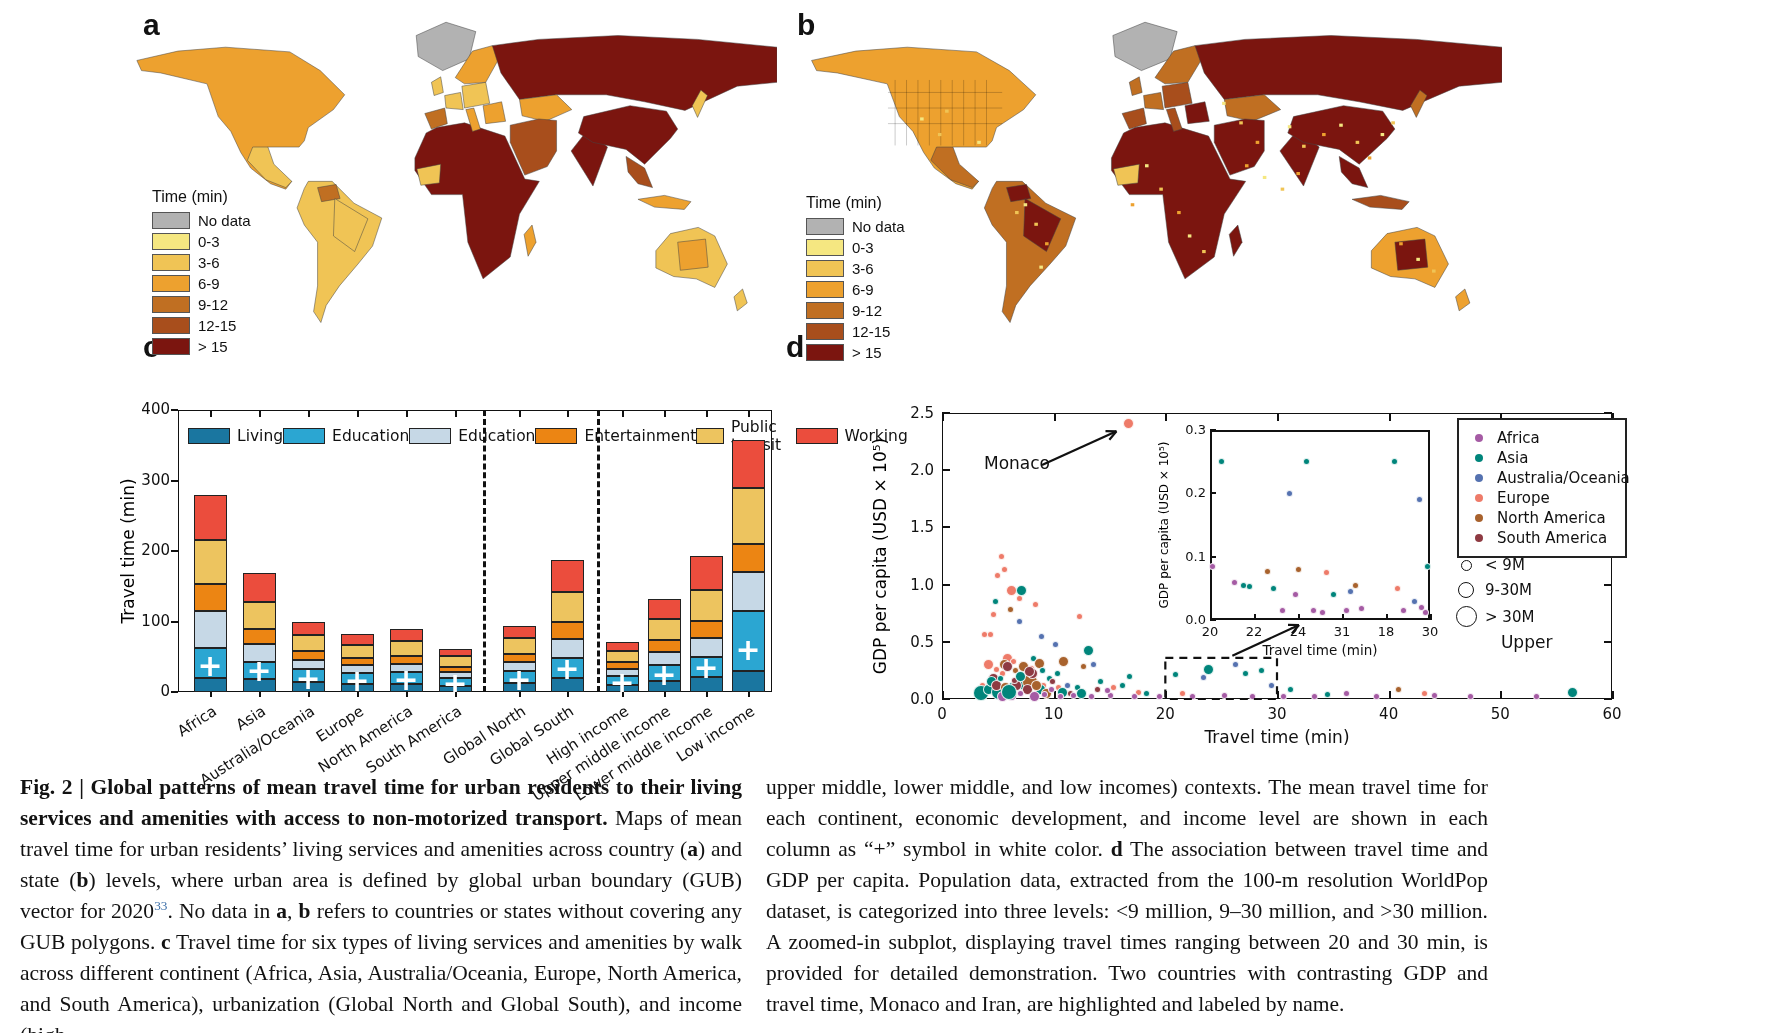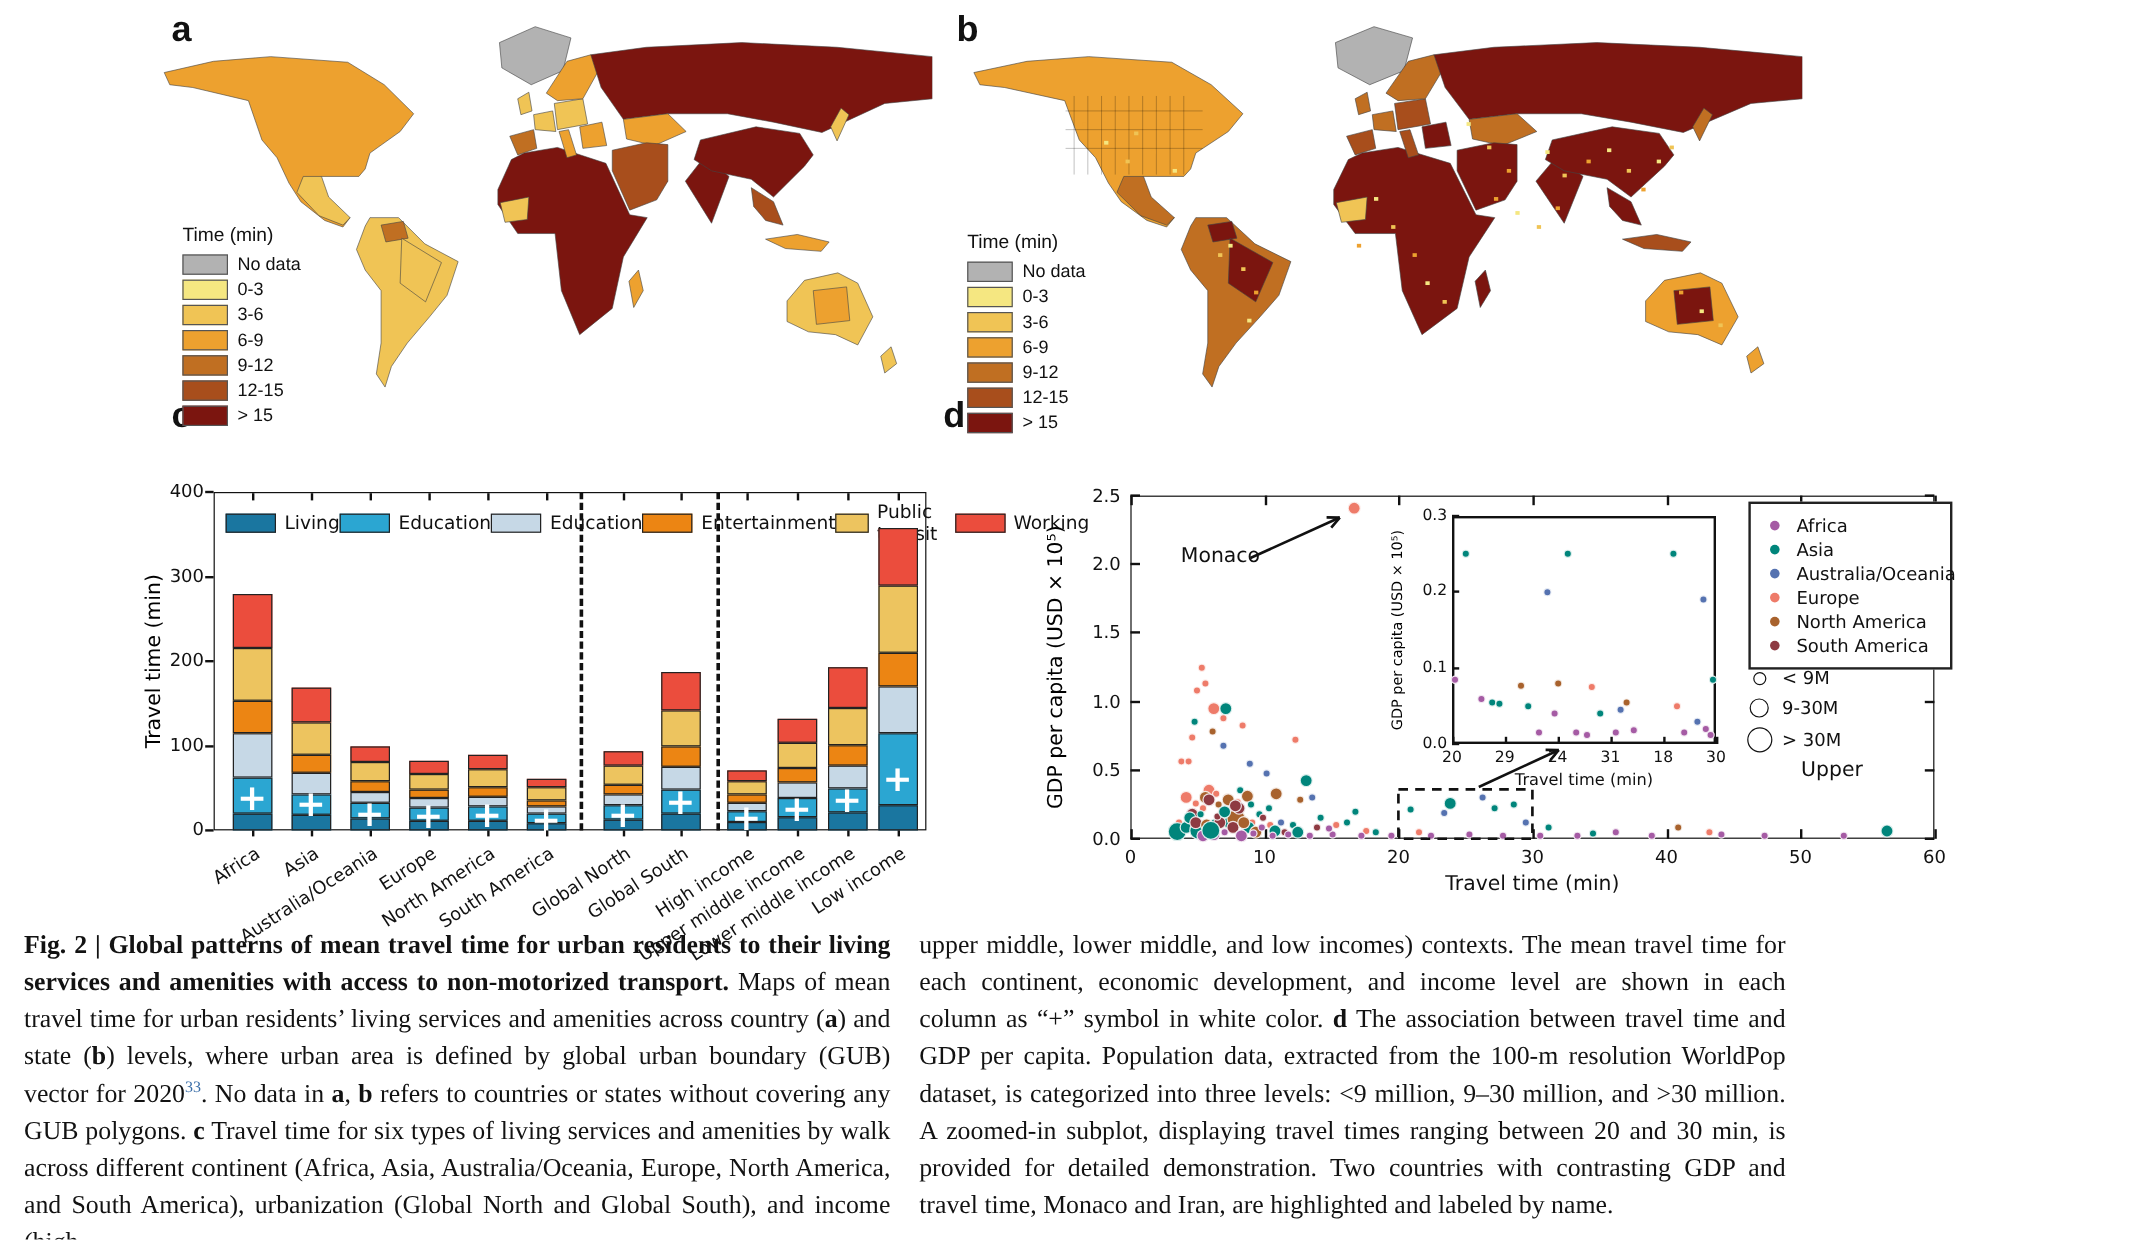--- a/index.html
+++ b/index.html
@@ -536,21 +536,21 @@
       <path d="M174.48333333333335,18.295999999999992 L167.36108353540158,26.678932530794988 M174.48333333333335,18.295999999999992 L163.48485956452598,18.112765841458867" stroke="#111" stroke-width="2.2" fill="none"></path>
       <line x1="290.33333333333326" y1="242.81600000000003" x2="357" y2="212" stroke="#111" stroke-width="2.2"></line>
       <path d="M357,212 L349.9454774521511,220.44000661266875 M357,212 L346.0004074106955,211.905327568329" stroke="#111" stroke-width="2.2" fill="none"></path>
     </svg>
     <div class="annot" style="position: absolute; left: 960px; top: 453px; margin-left: 24px;">Monaco</div>
     <div class="annot" style="position: absolute; left: 1500.92px; top: 632.136px;">Upper</div>
     <div style="position: absolute; left: 1210px; top: 430px; width: 220px; height: 190px; background: rgb(255, 255, 255); border: 2.2px solid rgb(17, 17, 17); z-index: 4; box-sizing: border-box;"></div>
     <div class="mtick" style="position: absolute; left: 1210px; top: 614px; width: 2px; height: 6px; z-index: 5;"></div>
     <div class="tick-label" style="position: absolute; left: 1196px; top: 624px; width: 28px; text-align: center; font-size: 13px; z-index: 5;">20</div>
     <div class="mtick" style="position: absolute; left: 1254px; top: 614px; width: 2px; height: 6px; z-index: 5;"></div>
-    <div class="tick-label" style="position: absolute; left: 1240px; top: 624px; width: 28px; text-align: center; font-size: 13px; z-index: 5;">29</div>
+    <div class="tick-label" style="position: absolute; left: 1240px; top: 624px; width: 28px; text-align: center; font-size: 13px; z-index: 5;">22</div>
     <div class="mtick" style="position: absolute; left: 1298px; top: 614px; width: 2px; height: 6px; z-index: 5;"></div>
     <div class="tick-label" style="position: absolute; left: 1284px; top: 624px; width: 28px; text-align: center; font-size: 13px; z-index: 5;">24</div>
     <div class="mtick" style="position: absolute; left: 1342px; top: 614px; width: 2px; height: 6px; z-index: 5;"></div>
     <div class="tick-label" style="position: absolute; left: 1328px; top: 624px; width: 28px; text-align: center; font-size: 13px; z-index: 5;">31</div>
     <div class="mtick" style="position: absolute; left: 1386px; top: 614px; width: 2px; height: 6px; z-index: 5;"></div>
     <div class="tick-label" style="position: absolute; left: 1372px; top: 624px; width: 28px; text-align: center; font-size: 13px; z-index: 5;">18</div>
     <div class="mtick" style="position: absolute; left: 1430px; top: 614px; width: 2px; height: 6px; z-index: 5;"></div>
     <div class="tick-label" style="position: absolute; left: 1416px; top: 624px; width: 28px; text-align: center; font-size: 13px; z-index: 5;">30</div>
     <div class="mtick" style="position: absolute; left: 1210px; top: 619px; width: 6px; height: 2px; z-index: 5;"></div>
     <div class="tick-label" style="position: absolute; left: 1176px; top: 612px; width: 30px; text-align: right; font-size: 13px; z-index: 5;">0.0</div>

